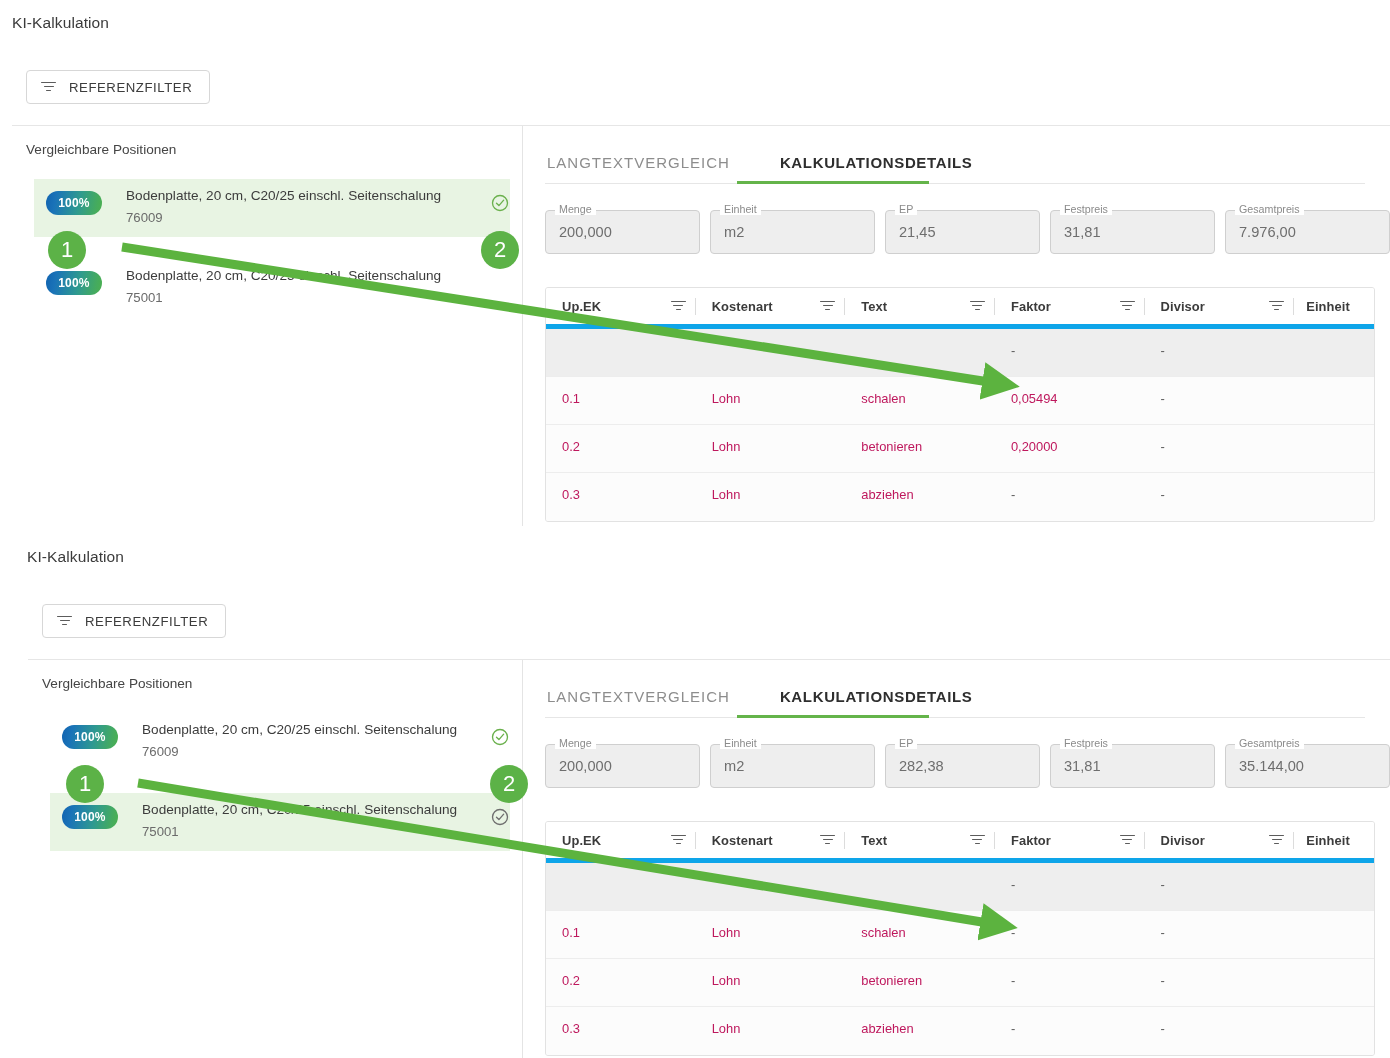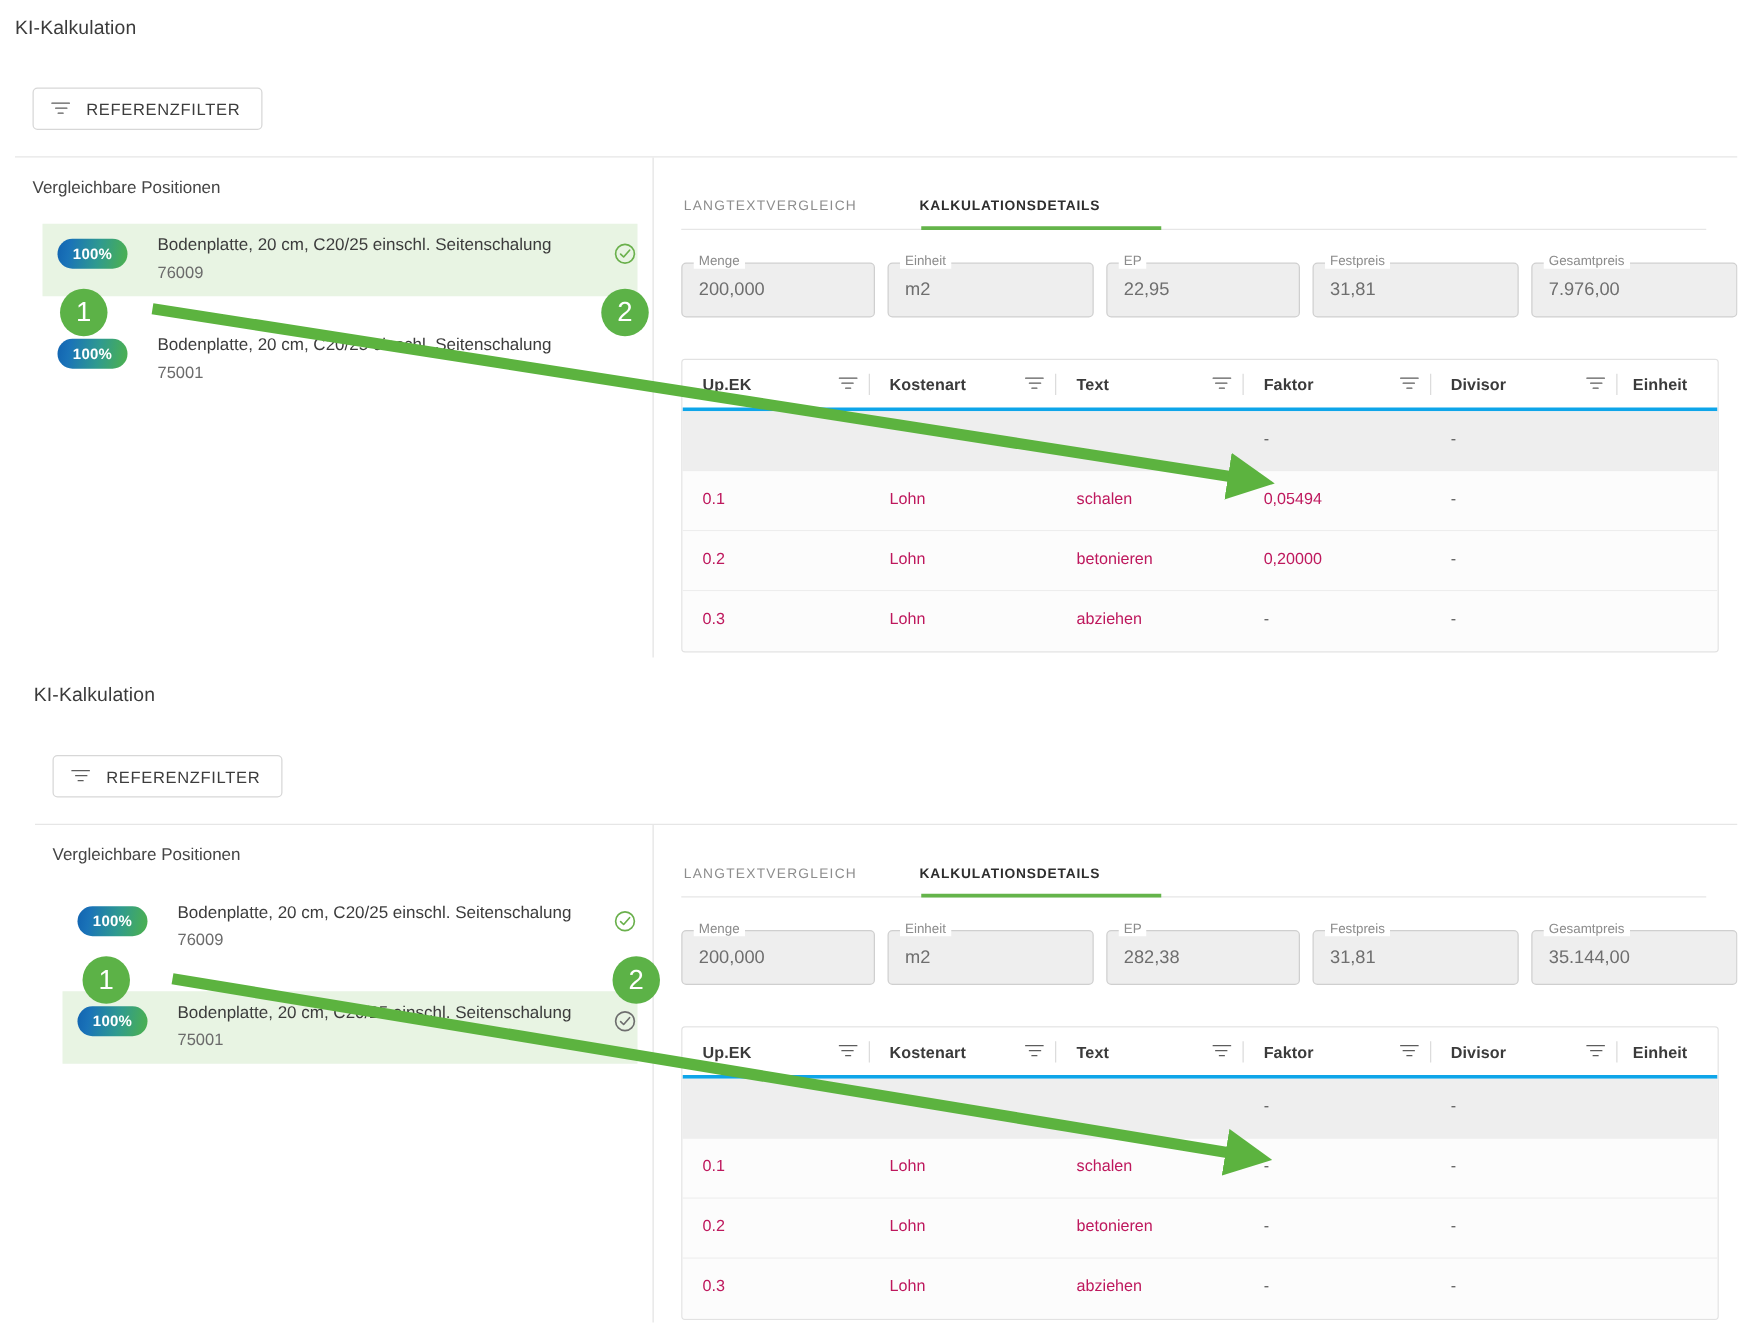--- a/index.html
+++ b/index.html
@@ -85,21 +85,21 @@
     margin-top: 3px;
   }
   .pos-texts { flex: 1; padding-left: 24px; line-height: 1.25; }
   .pos-title { font-size: 13.6px; color: #3c3c3c; }
   .pos-sub { font-size: 13.2px; color: #6b6b6b; margin-top: 5px; }
   .check-icon { flex: 0 0 auto; width: 20px; height: 20px; margin-top: 5px; }
 
   
   .tabs { display: flex; align-items: flex-end; position: relative; height: 44px; }
   .tab {
-    font-size: 11px;
+    font-size: 15px;
     letter-spacing: 1.0px;
     color: #8d8d8d;
     padding: 0 2px 13px 2px;
     cursor: pointer;
     white-space: nowrap;
   }
   .tab.active { color: #2e2e2e; font-weight: 600; letter-spacing: .65px; }
   .tabs-underline { position: absolute; left: 0; right: 0; bottom: 0; height: 1px; background: #e6e6e6; }
   .tab-indicator { position: absolute; bottom: 0; height: 2.6px; background: #64b44a; }
 
@@ -130,21 +130,21 @@
     border: 1px solid #e2e2e2;
     border-radius: 3px;
     background: #fcfcfc;
     overflow: hidden;
   }
   .grid-head {
     display: flex;
     align-items: center;
     height: 41px;
     background: #ffffff;
-    border-bottom: 3px solid #0ea5e9;
+    border-bottom: 5px solid #0ea5e9;
   }
   .gh {
     display: flex;
     align-items: center;
     justify-content: space-between;
     height: 100%;
     padding-left: 16px;
     position: relative;
   }
   .gh-label { font-size: 12.9px; color: #3b3b3b; font-weight: 600; letter-spacing: .1px; }
@@ -238,21 +238,21 @@
           <div class="field" style="width:155px;">
             <span class="field-label">Menge</span>
             <span class="field-value">200,000</span>
           </div>
           <div class="field" style="width:165px;">
             <span class="field-label">Einheit</span>
             <span class="field-value">m2</span>
           </div>
           <div class="field" style="width:155px;">
             <span class="field-label">EP</span>
-            <span class="field-value">22,95</span>
+            <span class="field-value">21,45</span>
           </div>
           <div class="field" style="width:165px;">
             <span class="field-label">Festpreis</span>
             <span class="field-value">31,81</span>
           </div>
           <div class="field" style="width:165px;">
             <span class="field-label">Gesamtpreis</span>
             <span class="field-value">7.976,00</span>
           </div>
         </div>

